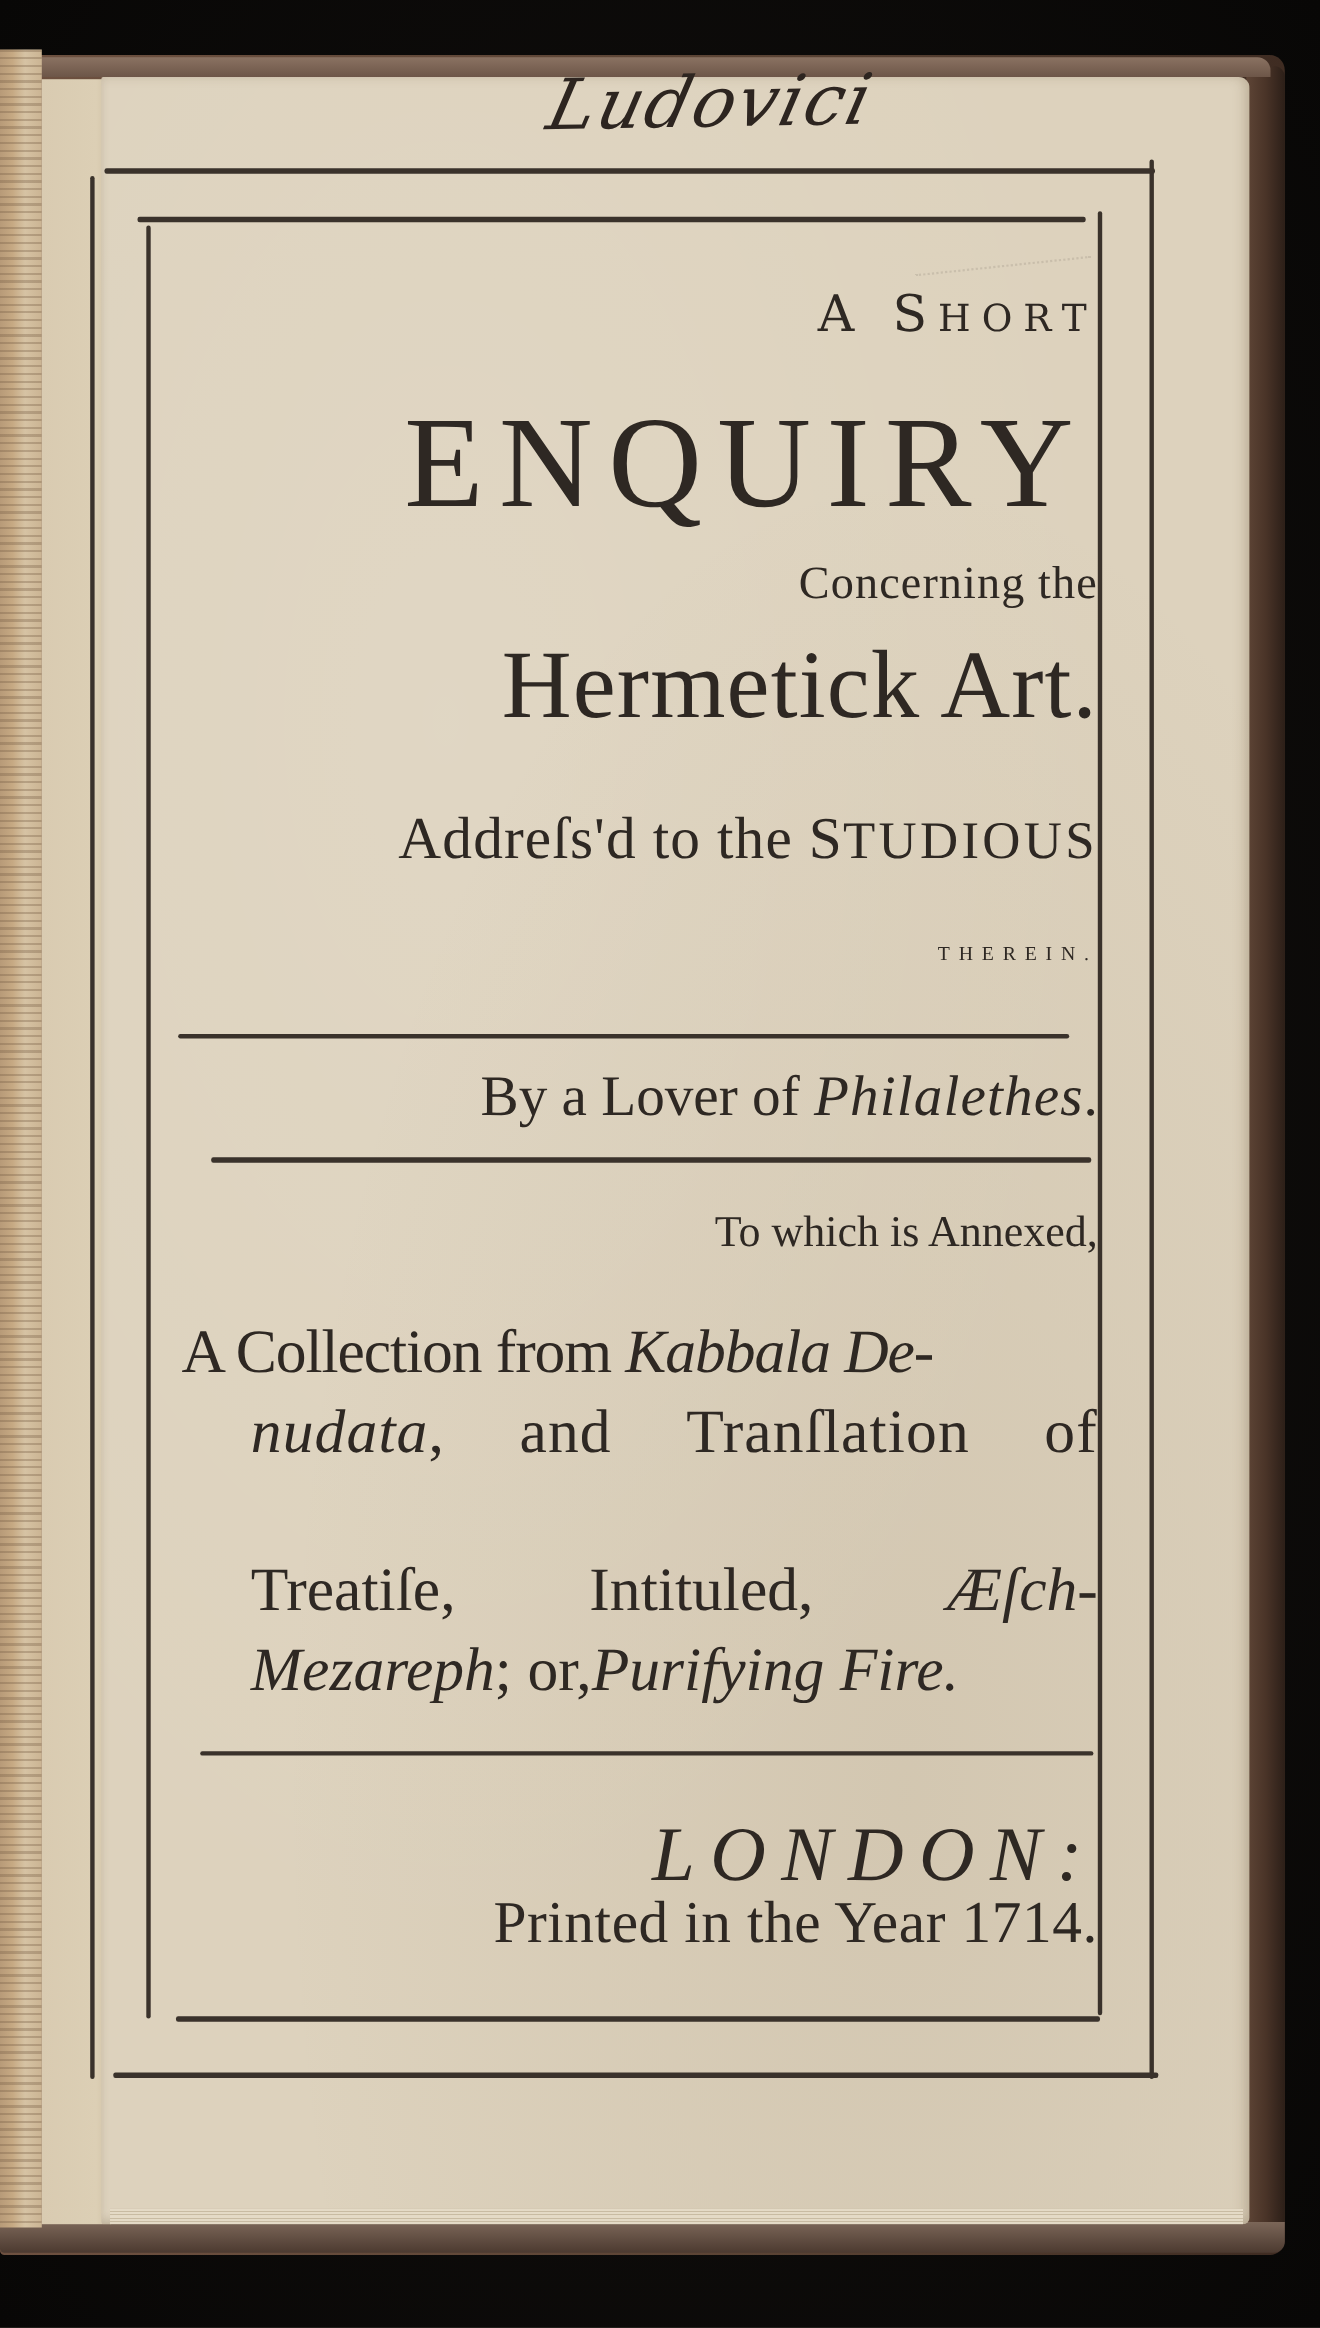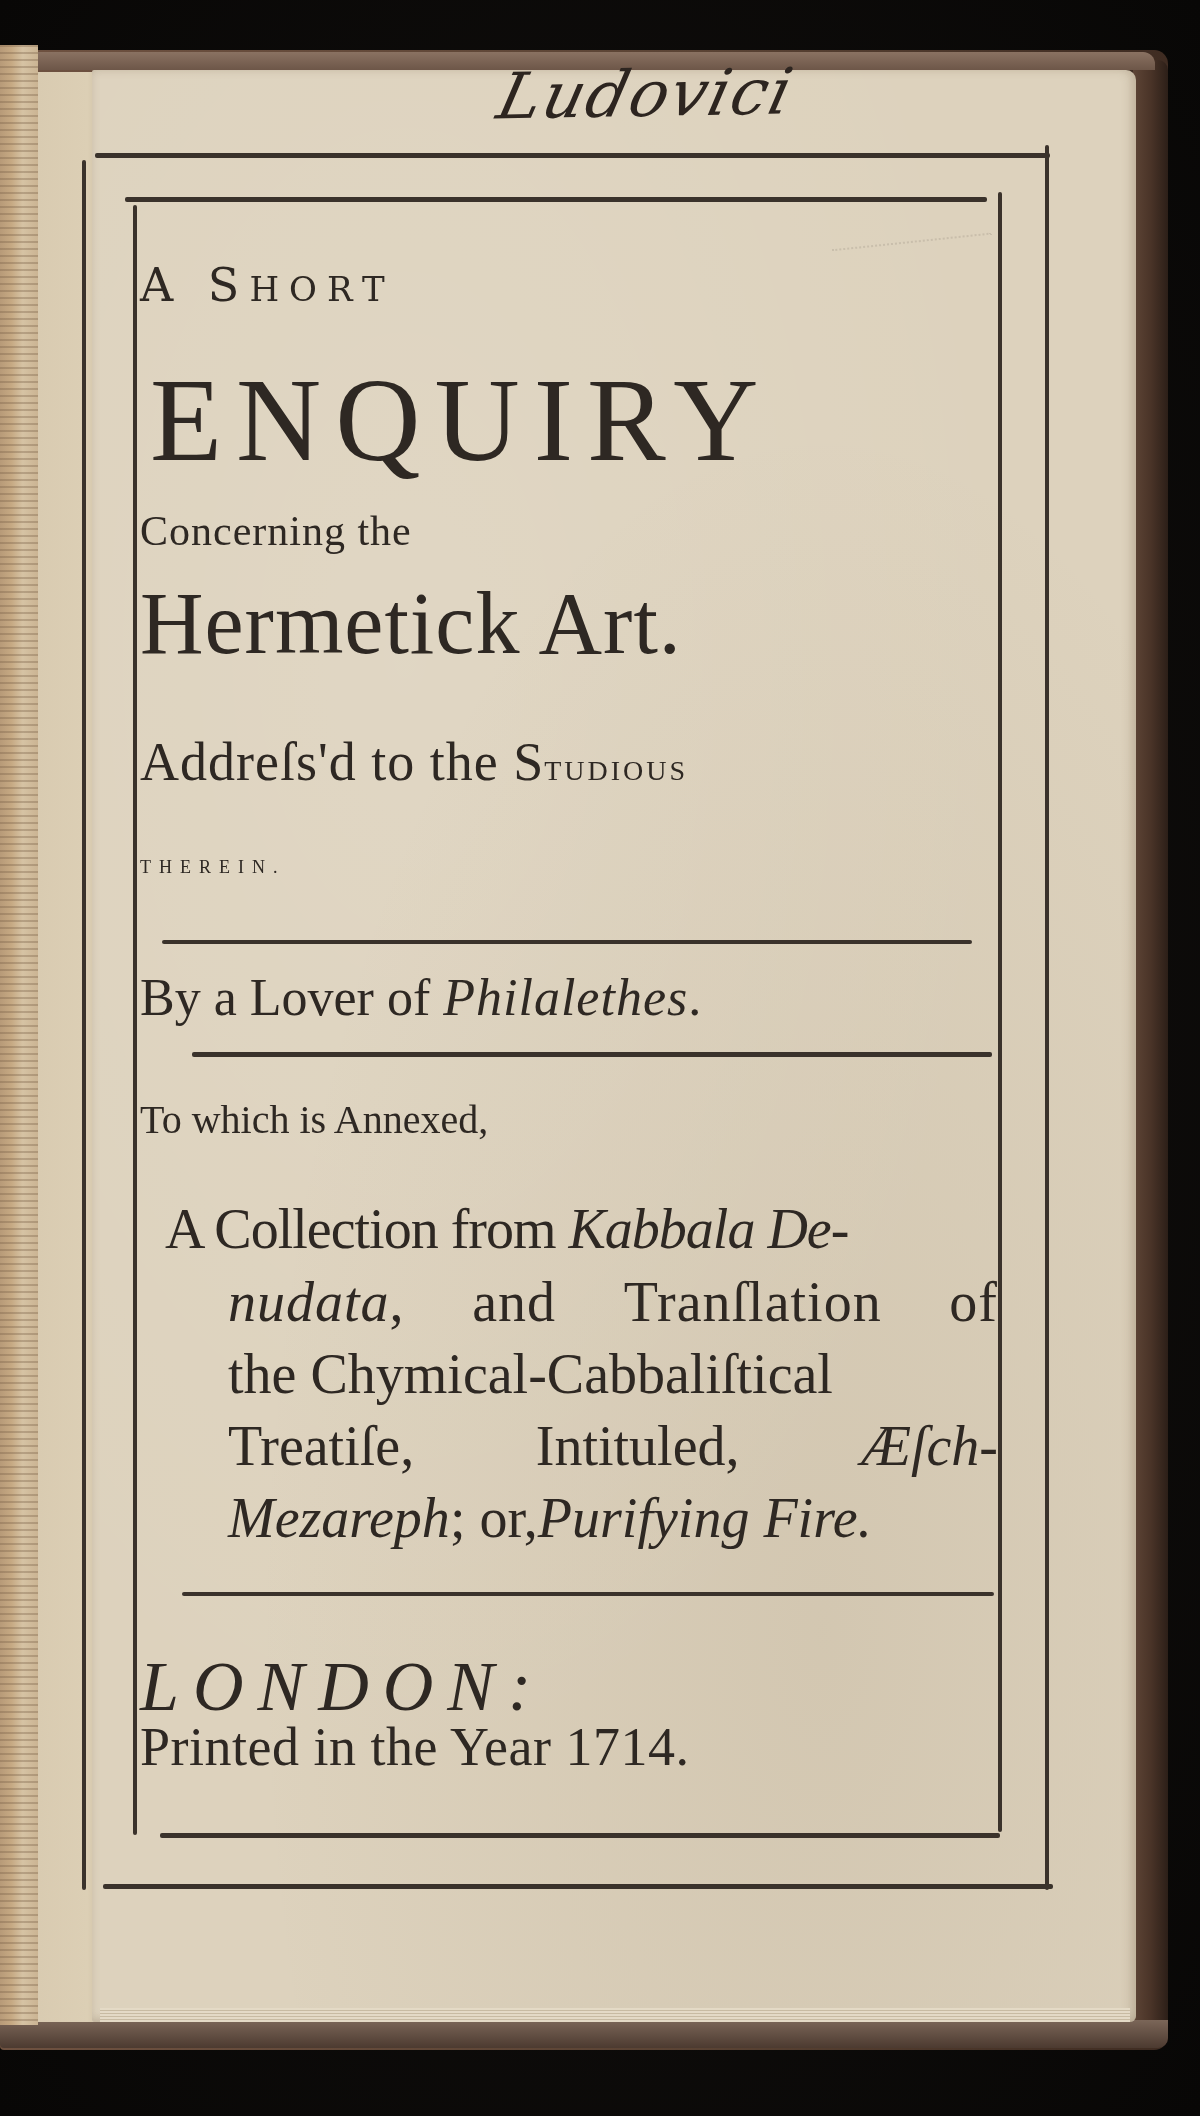--- a/index.html
+++ b/index.html
@@ -132,21 +132,21 @@
       width: 4px;
       background: #3a322b;
       border-radius: 2px;
     }
 
     
     .line {
       position: absolute;
       left: 140px;
       width: 858px;
-      text-align: left;
+      text-align: right;
       color: #2e2823;
       font-family: "DejaVu Serif", serif;
       white-space: nowrap;
       line-height: 1;
     }
     .a-short {
       top: 262px;
       font-size: 46px;
       letter-spacing: 10px;
     }
@@ -170,21 +170,21 @@
       font-size: 88px;
       font-family: "Liberation Serif", serif;
       letter-spacing: 1px;
     }
     .addressd {
       top: 735px;
       font-size: 54px;
       font-family: "Liberation Serif", serif;
       letter-spacing: 1px;
     }
-    .addressd .sc { font-size: 28px; letter-spacing: 3px; }
+    .addressd .sc { font-size: 48px; letter-spacing: 3px; }
     .therein {
       top: 858px;
       font-size: 18px;
       letter-spacing: 8px;
       font-family: "Liberation Serif", serif;
     }
     .byline {
       top: 972px;
       font-size: 52px;
       font-family: "Liberation Serif", serif;
@@ -284,21 +284,20 @@
 
   <div class="line collection c1">
     <span>A Collection from </span><span class="it">Kabbala De-</span>
   </div>
   <div class="line collection c2 justify-row">
     <span><span class="it">nudata</span><span>,</span></span>
     <span>and</span>
     <span>Tranſlation</span>
     <span>of</span>
   </div>
-  <div class="line collection c3">the Chymical-Cabbaliſtical</div>
   <div class="line collection c4 justify-row">
     <span>Treatiſe,</span>
     <span>Intituled,</span>
     <span class="it">Æſch-</span>
   </div>
   <div class="line collection c5">
     <span class="it">Mezareph</span><span>; or,</span><span class="it">Purifying Fire.</span>
   </div>
 
   <div class="line london">LONDON:</div>

